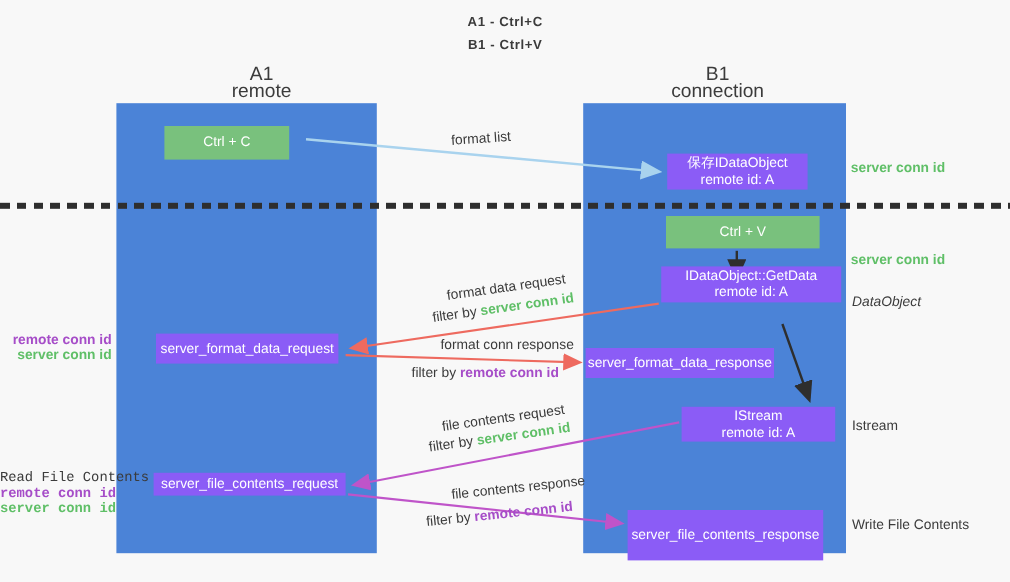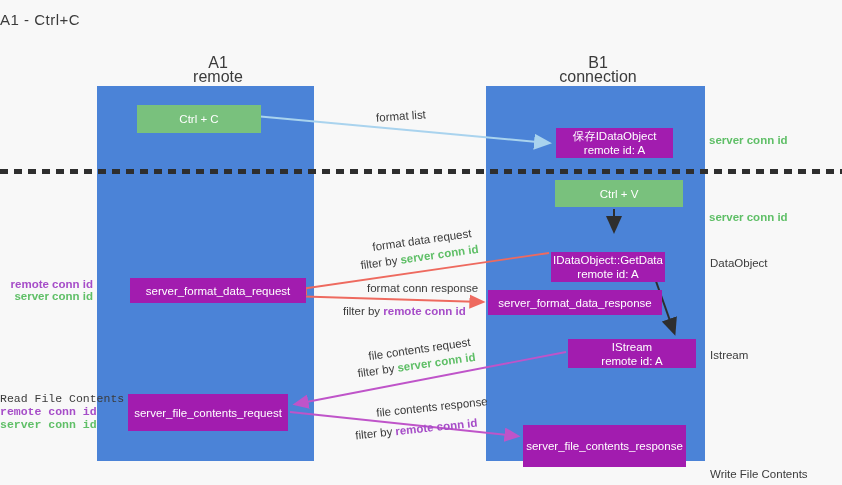--- a/index.html
+++ b/index.html
@@ -4,55 +4,56 @@
 <style>
   html,body{margin:0;padding:0;}
   body{
     width:842px;height:485px;position:relative;overflow:hidden;
     background:#f8f8f8;
     font-family:"Liberation Sans","DejaVu Sans",sans-serif;
     color:#3b3b3b;
   }
   .abs{position:absolute;}
   .title{
-    left:0;right:0;top:10px;text-align:left;
-    font-size:15px;line-height:19px;color:#3b3b3b;letter-spacing:0.5px;
+    left:0;right:0;top:10px;text-align:center;
+    font-size:11px;line-height:19px;color:#3b3b3b;letter-spacing:0.5px;font-weight:bold;
   }
   .col-header{
     text-align:center;font-size:16px;line-height:14px;color:#3b3b3b;
   }
   .column{
     background:#4b83d7;
   }
   .box{
     color:#fff;font-size:11.5px;line-height:14px;text-align:center;
     display:flex;flex-direction:column;align-items:center;justify-content:center;
     box-sizing:border-box;
   }
   .green-box{background:#79c17d;}
-  .orange-box{background:#a21caf;}
+  .orange-box{background:#8b5cf6;}
   .lbl{font-size:11.5px;color:#3b3b3b;white-space:nowrap;}
   .lbl .green{color:#5fbf67;font-weight:bold;}
   .lbl .purple{color:#a64dc8;font-weight:bold;}
   .side-note{font-size:11.5px;font-weight:bold;white-space:nowrap;}
   .side-green{color:#5fbf67;}
   .side-purple{color:#a64dc8;}
   .side-plain{font-size:11.5px;color:#3b3b3b;font-weight:normal;white-space:nowrap;}
   .right-align{text-align:right;}
   .dotted-line{
     left:0;top:169px;width:842px;height:5px;
     background:repeating-linear-gradient(to right,#2e2e2e 0 8px,transparent 8px 14px);
   }
   svg.overlay{position:absolute;left:0;top:0;pointer-events:none;}
 </style>
 </head>
 <body>
 
 <div class="abs title">
   <div>A1 - Ctrl+C</div>
+  <div>B1 - Ctrl+V</div>
 </div>
 
 <div class="abs col-header" style="left:168px;top:56px;width:100px;">
   <div>A1</div>
   <div>remote</div>
 </div>
 <div class="abs col-header" style="left:548px;top:56px;width:100px;">
   <div>B1</div>
   <div>connection</div>
 </div>
@@ -79,52 +80,52 @@
   </defs>
   <line x1="255" y1="116" x2="548" y2="143" stroke="#a9d3ee" stroke-width="2" marker-end="url(#ah-blue)"></line>
   <line x1="614" y1="209" x2="614" y2="230" stroke="#2e2e2e" stroke-width="2" marker-end="url(#ah-black)"></line>
   <line x1="652" y1="270" x2="674" y2="332" stroke="#2e2e2e" stroke-width="2" marker-end="url(#ah-black)"></line>
   <line x1="549" y1="253" x2="294" y2="290" stroke="#ee6a5f" stroke-width="1.8" marker-end="url(#ah-red)"></line>
   <line x1="288" y1="296" x2="482" y2="302" stroke="#ee6a5f" stroke-width="1.8" marker-end="url(#ah-red)"></line>
   <line x1="566" y1="352" x2="296" y2="404" stroke="#bf54c9" stroke-width="1.8" marker-end="url(#ah-mag)"></line>
   <line x1="290" y1="412" x2="517" y2="436" stroke="#bf54c9" stroke-width="1.8" marker-end="url(#ah-mag)"></line>
 </svg>
 
-<div class="abs box green-box" style="left:137px;top:105px;width:124px;height:28px;">
+<div class="abs box green-box" style="left:137px;top:105px;width:104px;height:28px;">
   <div>Ctrl + C</div>
 </div>
 
 <div class="abs box orange-box" style="left:556px;top:128px;width:117px;height:30px;">
   <div>保存IDataObject</div>
   <div>remote id: A</div>
 </div>
 
 <div class="abs box green-box" style="left:555px;top:180px;width:128px;height:27px;">
   <div>Ctrl + V</div>
 </div>
 
-<div class="abs box orange-box" style="left:551px;top:252px;width:114px;height:30px;">
+<div class="abs box orange-box" style="left:551px;top:222px;width:150px;height:30px;">
   <div>IDataObject::GetData</div>
   <div>remote id: A</div>
 </div>
 
-<div class="abs box orange-box" style="left:130px;top:278px;width:176px;height:25px;">
+<div class="abs box orange-box" style="left:130px;top:278px;width:152px;height:25px;">
   <div>server_format_data_request</div>
 </div>
 
-<div class="abs box orange-box" style="left:488px;top:290px;width:174px;height:25px;">
+<div class="abs box orange-box" style="left:488px;top:290px;width:157px;height:25px;">
   <div>server_format_data_response</div>
 </div>
 
 <div class="abs box orange-box" style="left:568px;top:339px;width:128px;height:29px;">
   <div>IStream</div>
   <div>remote id: A</div>
 </div>
 
-<div class="abs box orange-box" style="left:128px;top:394px;width:160px;height:37px;">
+<div class="abs box orange-box" style="left:128px;top:394px;width:160px;height:19px;">
   <div>server_file_contents_request</div>
 </div>
 
 <div class="abs box orange-box" style="left:523px;top:425px;width:163px;height:42px;">
   <div>server_file_contents_response</div>
 </div>
 
 <div class="abs lbl" style="left:376px;top:110px;transform:rotate(-4deg);">
   <span>format list</span>
 </div>
@@ -163,15 +164,15 @@
 </div>
 
 <div class="abs right-align" style="left:0px;top:392px;width:93px;font-family:Liberation Mono, monospace;">
   <div class="side-plain">Read File Contents</div>
   <div class="side-note side-purple">remote conn id</div>
   <div class="side-note side-green">server conn id</div>
 </div>
 
 <div class="abs side-note side-green" style="left:709px;top:134px;">server conn id</div>
 <div class="abs side-note side-green" style="left:709px;top:211px;">server conn id</div>
-<div class="abs side-plain" style="left:710px;top:257px;">DataObject</div>
+<div class="abs side-plain" style="left:710px;top:246px;font-style:italic;">DataObject</div>
 <div class="abs side-plain" style="left:710px;top:349px;">Istream</div>
-<div class="abs side-plain" style="left:710px;top:432px;margin-top:36px;">Write File Contents</div>
+<div class="abs side-plain" style="left:710px;top:432px;">Write File Contents</div>
 
 </body></html>

